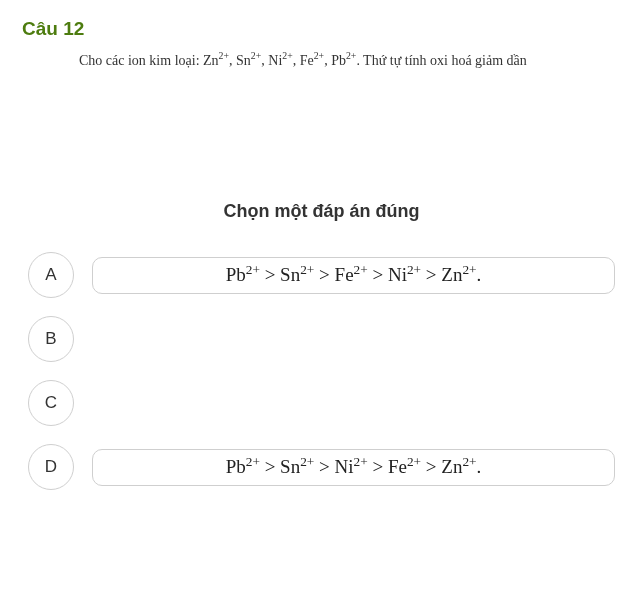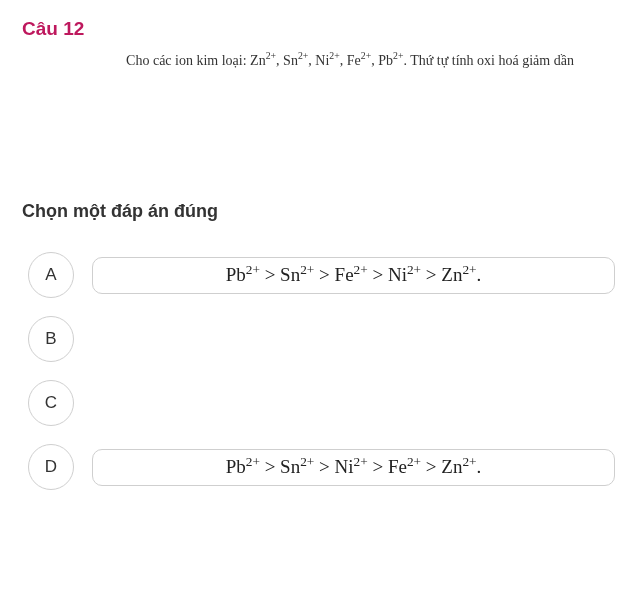--- a/index.html
+++ b/index.html
@@ -11,34 +11,33 @@
       font-family: Arial, sans-serif;
       background: #ffffff;
       width: 643px;
       height: 614px;
       padding: 18px 22px;
       color: #222;
     }
     .question-title {
       font-size: 19px;
       font-weight: bold;
-      color: #be185d;
+      color: #4d7c0f;
       margin-bottom: 10px;
     }
     .question-text {
       font-size: 14px;
       color: #333;
       line-height: 1.5;
       padding-left: 42px;
       text-indent: -42px;
       margin-left: 9px;
-      text-align: center;
     }
     .instruction {
-      text-align: left;
+      text-align: center;
       font-size: 18px;
       font-weight: 600;
       color: #333;
       margin-top: 130px;
       margin-bottom: 30px;
     }
     .options {
       display: flex;
       flex-direction: column;
       gap: 18px;

